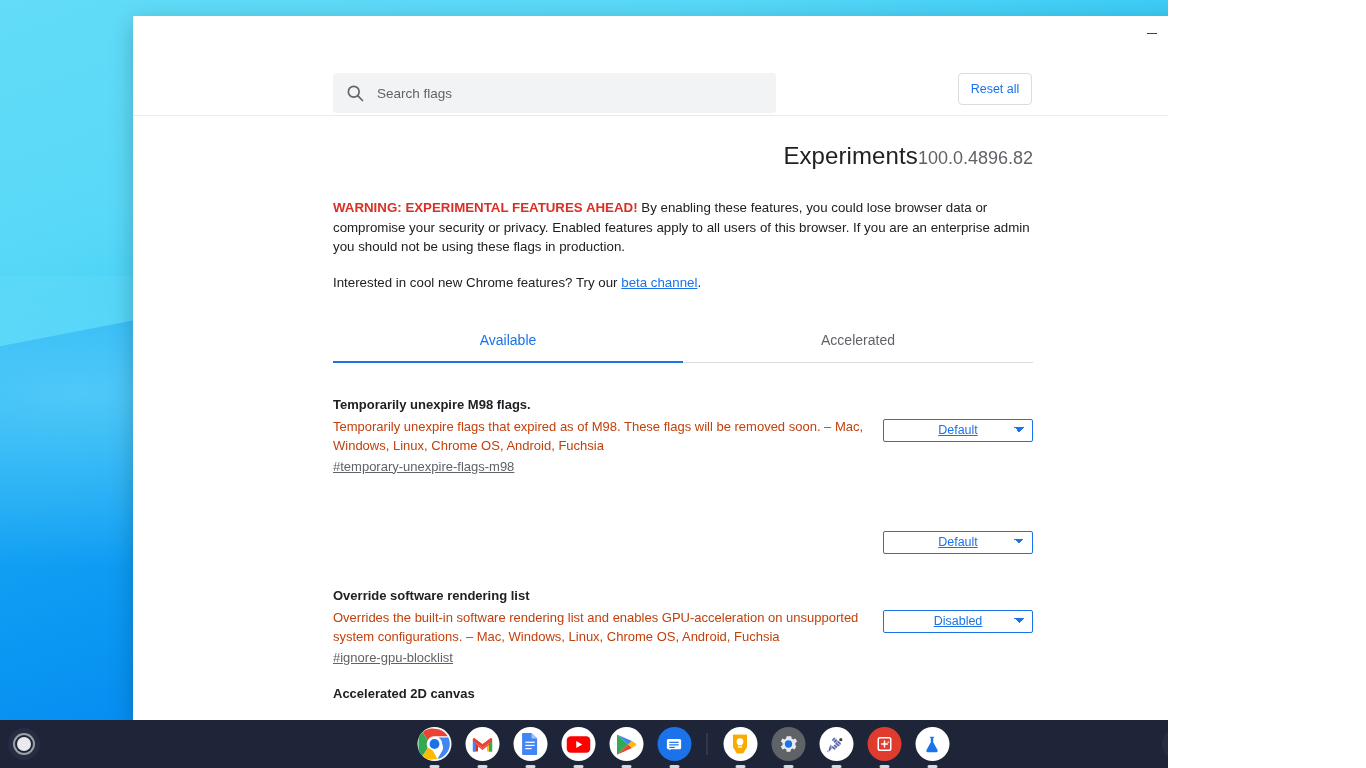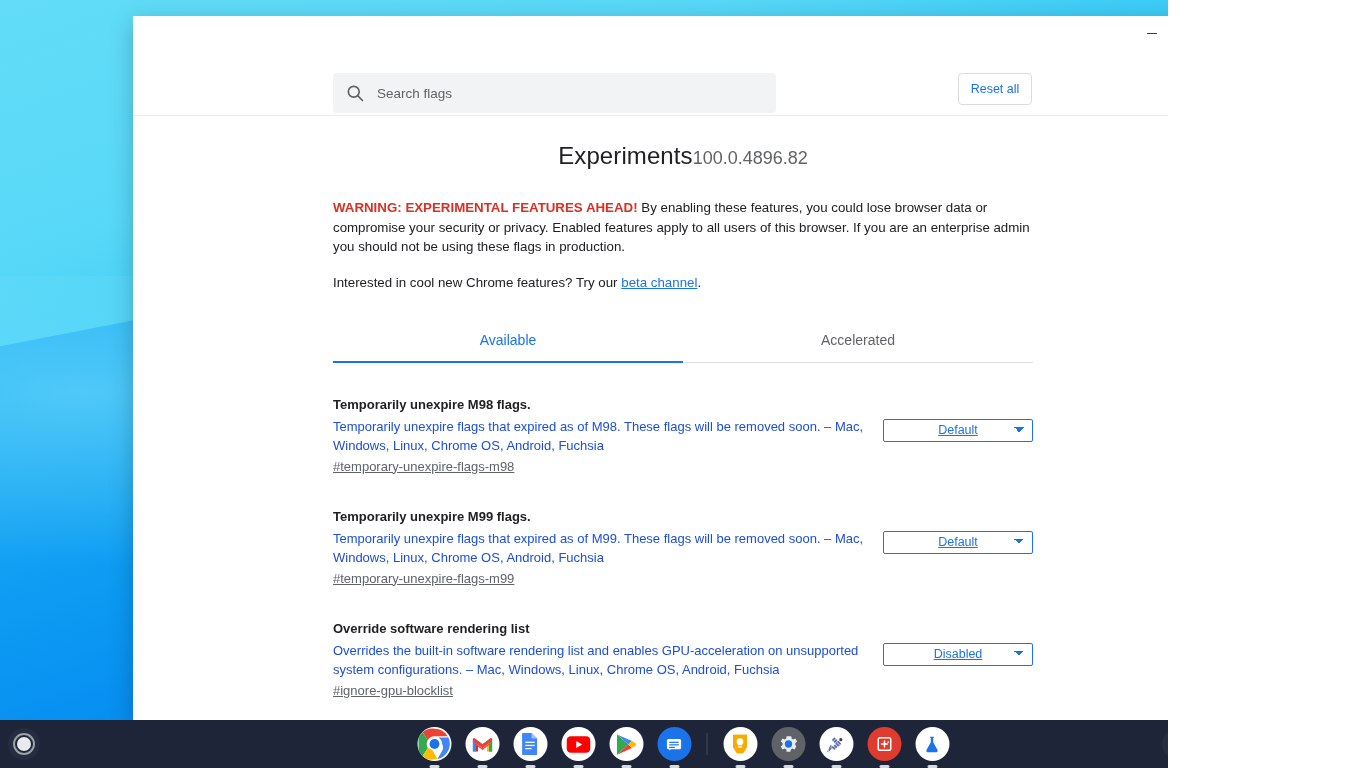--- a/index.html
+++ b/index.html
@@ -122,21 +122,21 @@
   .inner {
     position: absolute;
     left: 200px;
     top: 0;
     width: 700px;
   }
 
   .title-row {
     display: flex;
     align-items: baseline;
-    justify-content: center;
+    justify-content: flex-end;
     padding-top: 26px;
   }
   h1.page-title {
     font-size: 24px;
     font-weight: 400;
     color: #202124;
     letter-spacing: 0.1px;
   }
   .version {
     font-size: 18px;
@@ -195,21 +195,21 @@
   .flag-text { width: 545px; }
   .flag-name {
     font-size: 13px;
     font-weight: 700;
     color: #202124;
     margin-bottom: 5px;
   }
   .flag-desc {
     font-size: 13px;
     line-height: 19.5px;
-    color: #1d4ed8;
+    color: #c2410c;
   }
   .flag-anchor {
     display: inline-block;
     margin-top: 3px;
     font-size: 13px;
     color: #5f6368;
     text-decoration: underline;
   }
   .flag-control {
     margin-left: auto;
@@ -418,25 +418,20 @@
               <a class="flag-anchor" href="#">#temporary-unexpire-flags-m98</a>
             </div>
             <div class="flag-control">
               <select class="flag-select">
                 <option>Default</option>
               </select>
             </div>
           </div>
 
           <div class="flag">
-            <div class="flag-text">
-              <div class="flag-name">Temporarily unexpire M99 flags.</div>
-              <div class="flag-desc">Temporarily unexpire flags that expired as of M99. These flags will be removed soon. – Mac, Windows, Linux, Chrome OS, Android, Fuchsia</div>
-              <a class="flag-anchor" href="#">#temporary-unexpire-flags-m99</a>
-            </div>
             <div class="flag-control">
               <select class="flag-select">
                 <option>Default</option>
               </select>
             </div>
           </div>
 
           <div class="flag">
             <div class="flag-text">
               <div class="flag-name">Override software rendering list</div>

